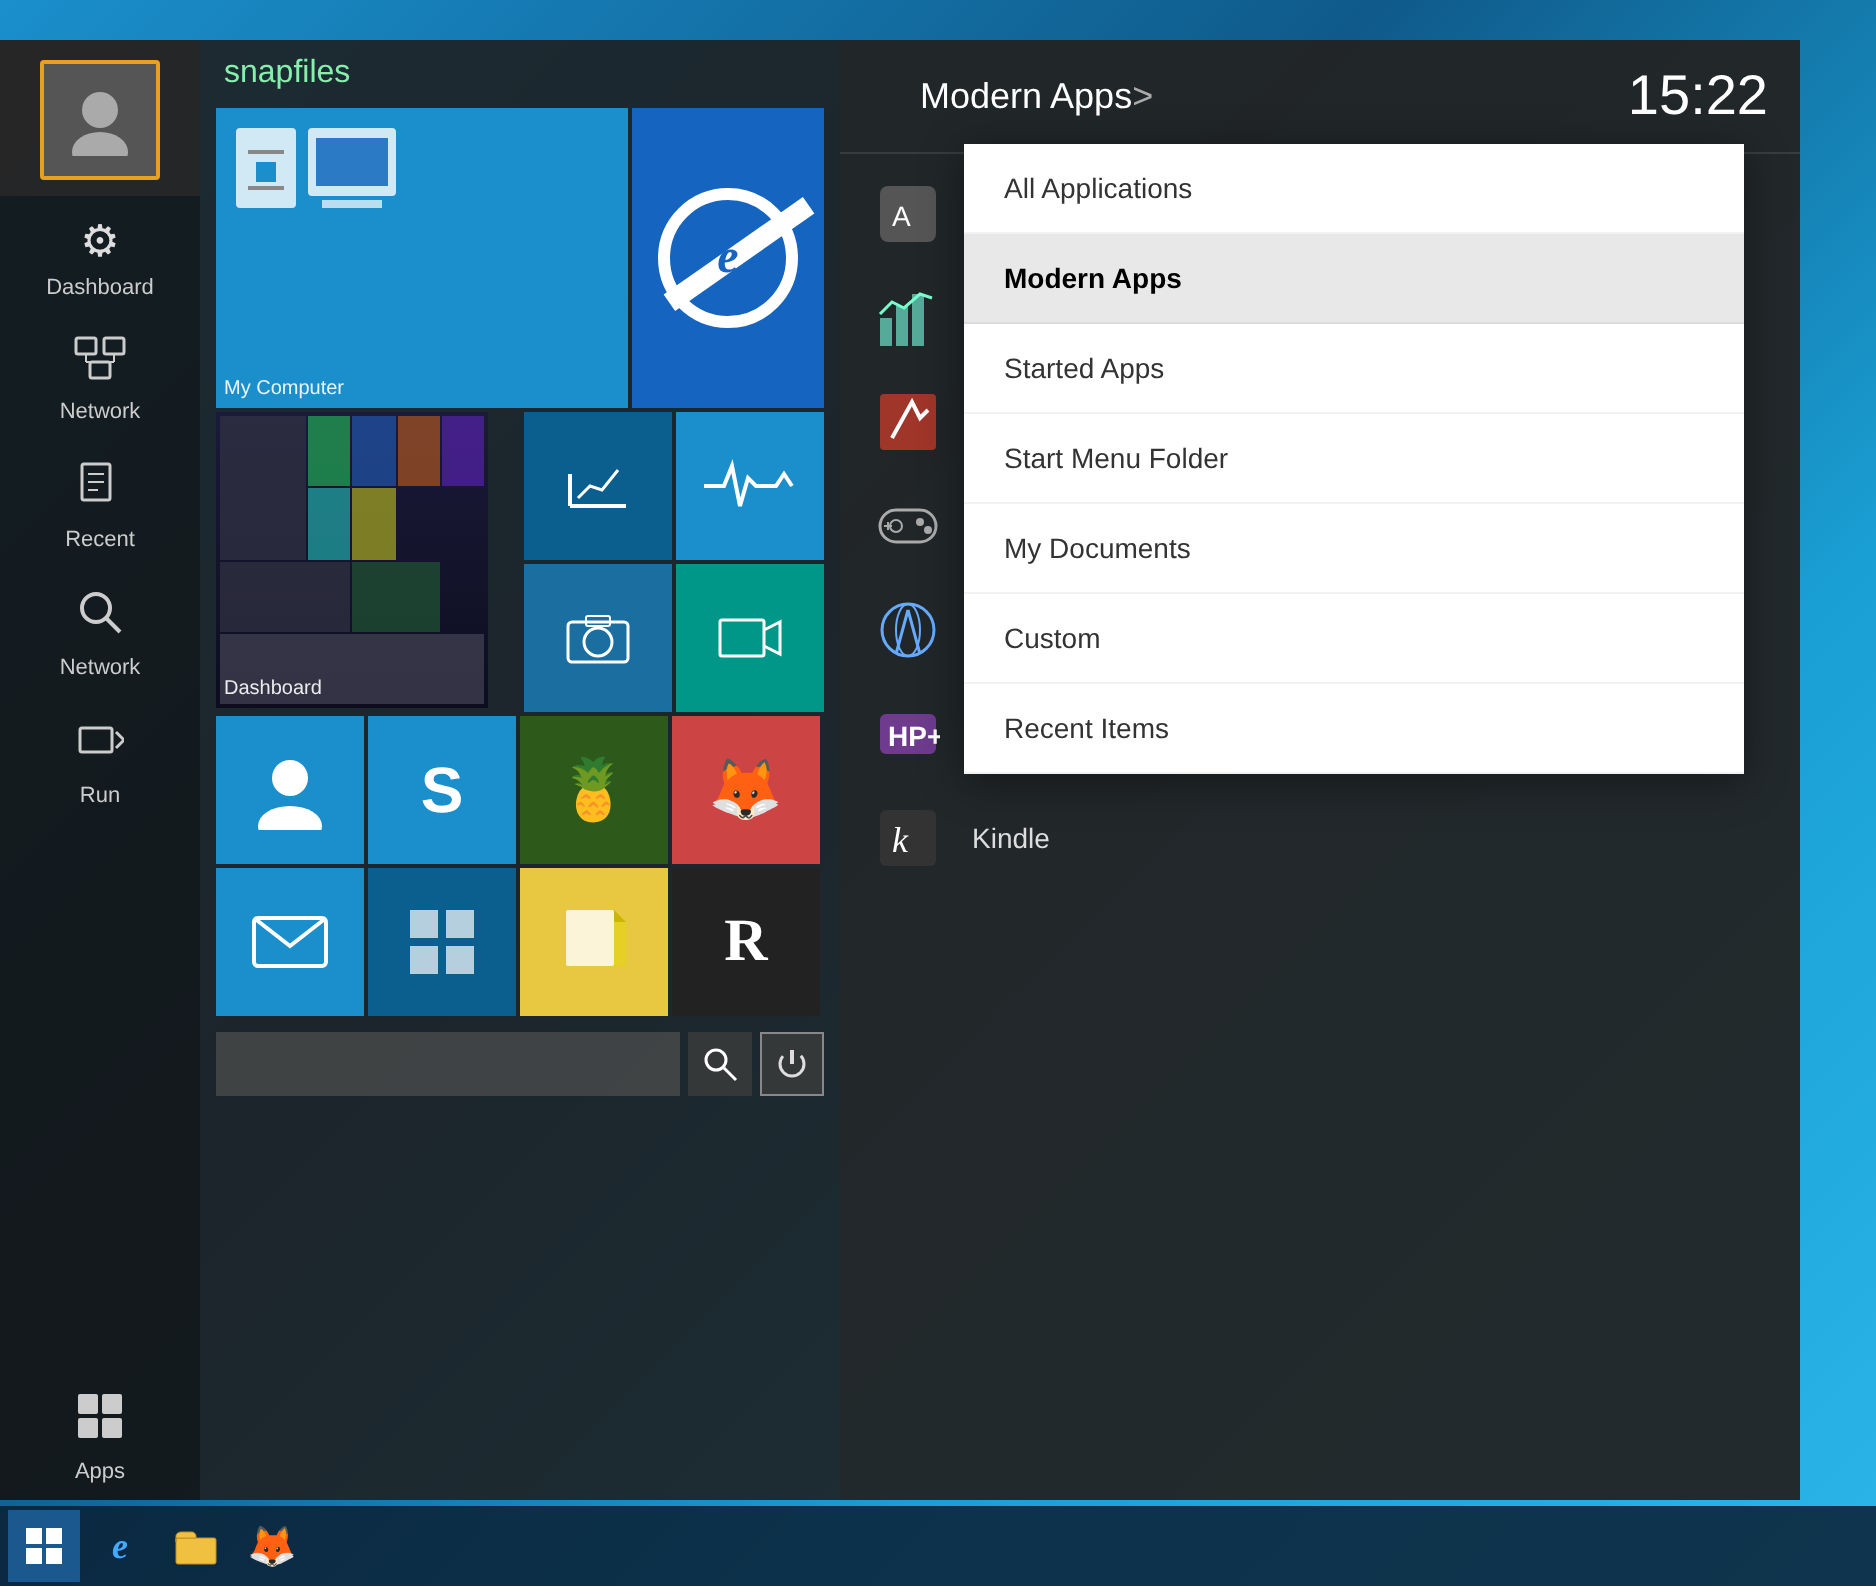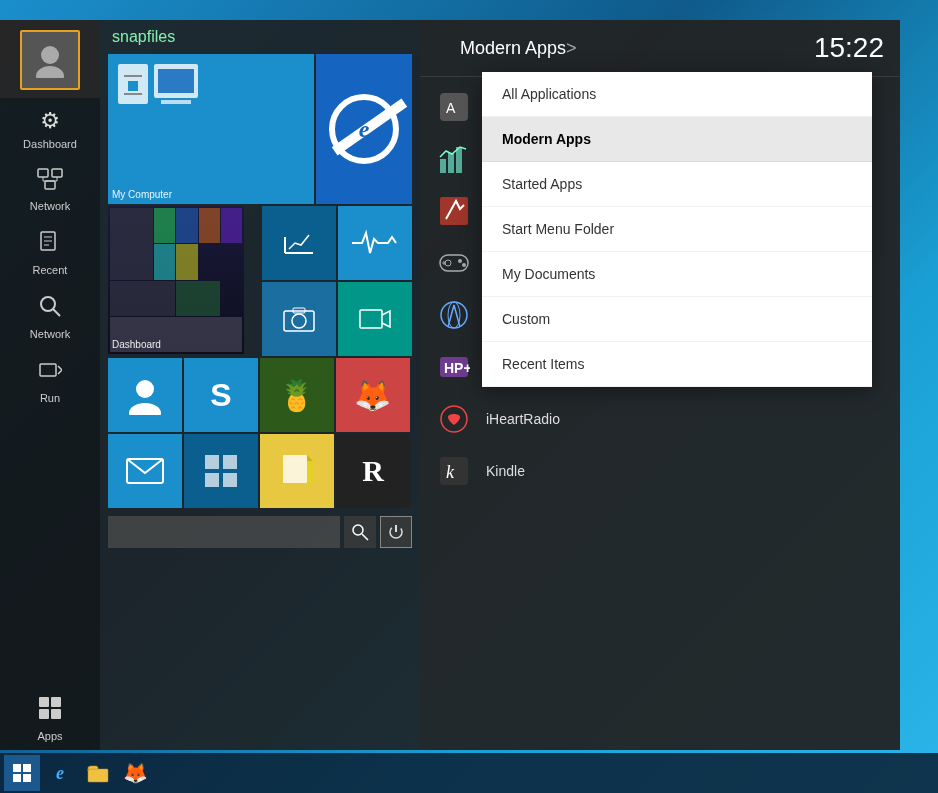--- a/index.html
+++ b/index.html
@@ -617,29 +617,20 @@
           <svg width="32" height="32" viewBox="0 0 32 32" fill="none">
             <rect x="2" y="6" width="28" height="20" rx="3" fill="#7b3fa0" opacity="0.85"></rect>
             <text x="6" y="22" fill="white" font-size="14" font-family="Arial" font-weight="bold">HP+</text>
           </svg>
         </div>
         <span class="app-name">HP+</span>
       </div>
       <div class="app-item">
         <div class="app-icon">
           <svg width="32" height="32" viewBox="0 0 32 32" fill="none">
-            <circle cx="16" cy="16" r="13" fill="none" stroke="#e44" stroke-width="1.5"></circle>
-            <path d="M10,14 C10,10 22,10 22,14 C22,18 16,22 16,22 C16,22 10,18 10,14Z" fill="#e44"></path>
-          </svg>
-        </div>
-        <span class="app-name">iHeartRadio</span>
-      </div>
-      <div class="app-item">
-        <div class="app-icon">
-          <svg width="32" height="32" viewBox="0 0 32 32" fill="none">
             <rect x="2" y="2" width="28" height="28" rx="3" fill="#333"></rect>
             <text x="8" y="23" fill="white" font-size="18" font-family="Georgia,serif" font-style="italic">k</text>
           </svg>
         </div>
         <span class="app-name">Kindle</span>
       </div>
     </div>
   </div>
 </div>
 

